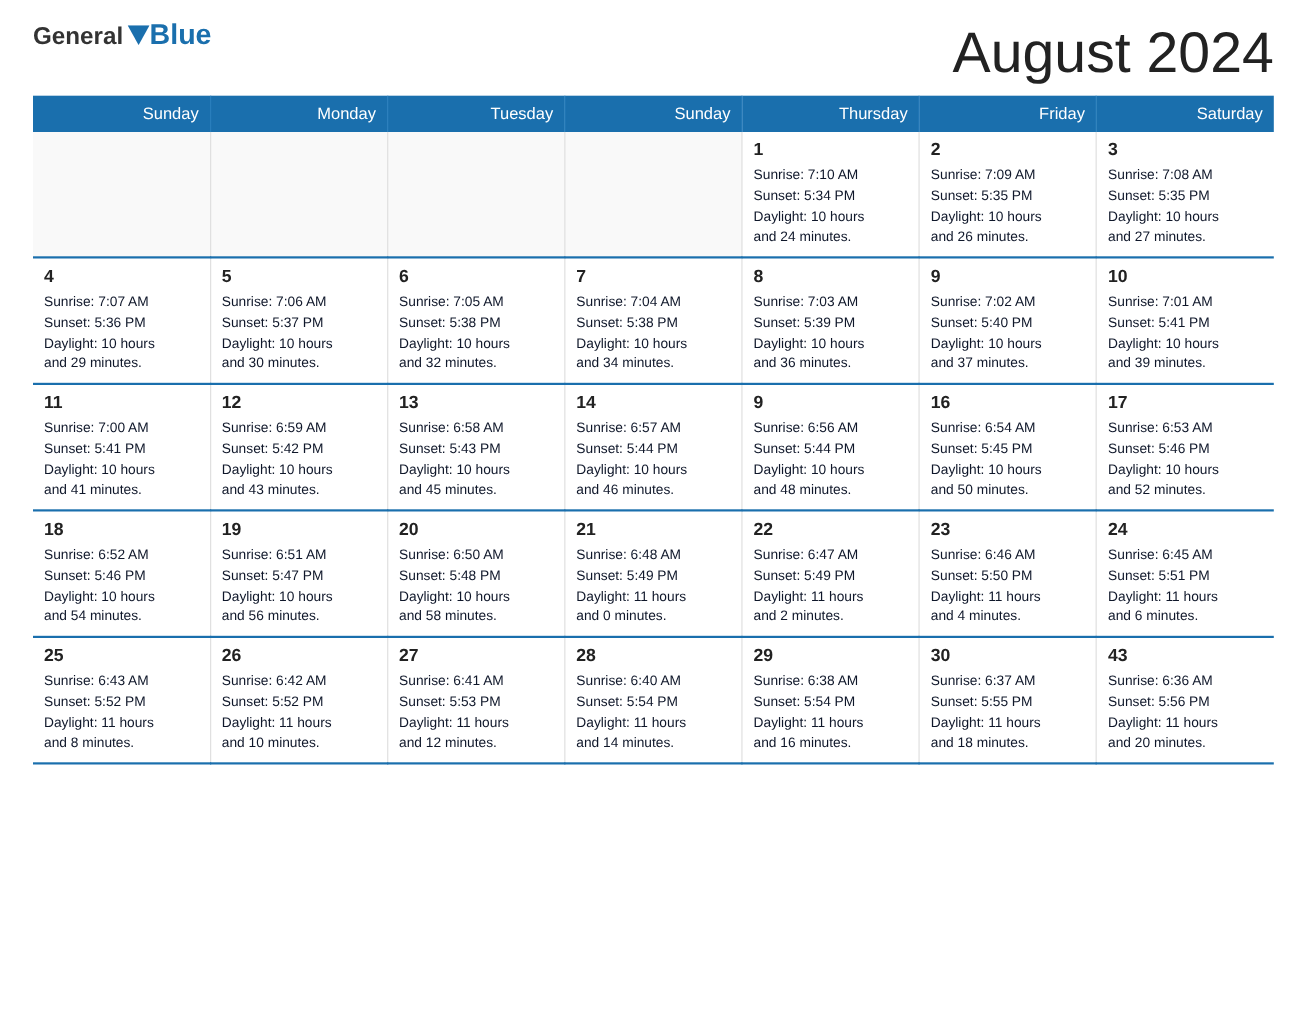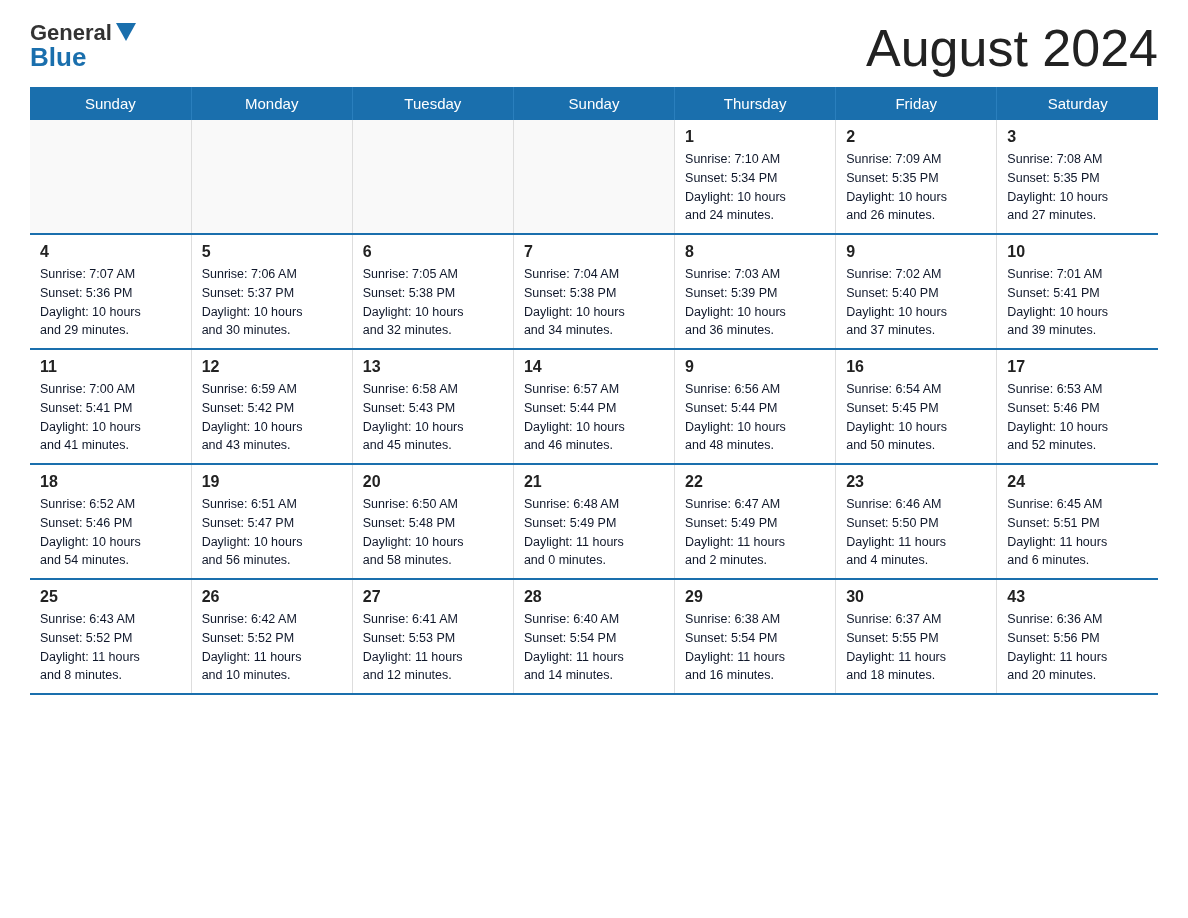--- a/index.html
+++ b/index.html
@@ -51,21 +51,21 @@
       table-layout: fixed;
     }
     thead tr {
       background-color: #1a6fad;
     }
     thead th {
       color: #fff;
       font-size: 15px;
       font-weight: normal;
       padding: 8px 10px;
-      text-align: center;
+      text-align: right;
       border-right: 1px solid #2a7fbd;
     }
     thead th:last-child {
       border-right: none;
     }
     tbody tr {
       border-bottom: 2px solid #1a6fad;
     }
     tbody td {
       padding: 8px 10px;
@@ -92,21 +92,21 @@
     }
     .empty-cell {
       background: #f9f9f9;
     }
   </style>
 </head>
 <body>
 
 <div class="header">
   <div class="logo">
-    <div style="display:flex;flex-direction:column;align-items:flex-start;">
+    <div style="display:flex;flex-direction:row;align-items:flex-start;">
       <div style="display:flex;align-items:center;">
         <span class="logo-text-general">General</span>
         <div style="display:inline-block;margin-left:4px;margin-top:2px;">
           <svg width="20" height="18" viewBox="0 0 20 18">
             <polygon points="0,0 20,0 10,18" fill="#1a6fad"></polygon>
           </svg>
         </div>
       </div>
       <span class="logo-text-blue" style="margin-top:-4px;">Blue</span>
     </div>

